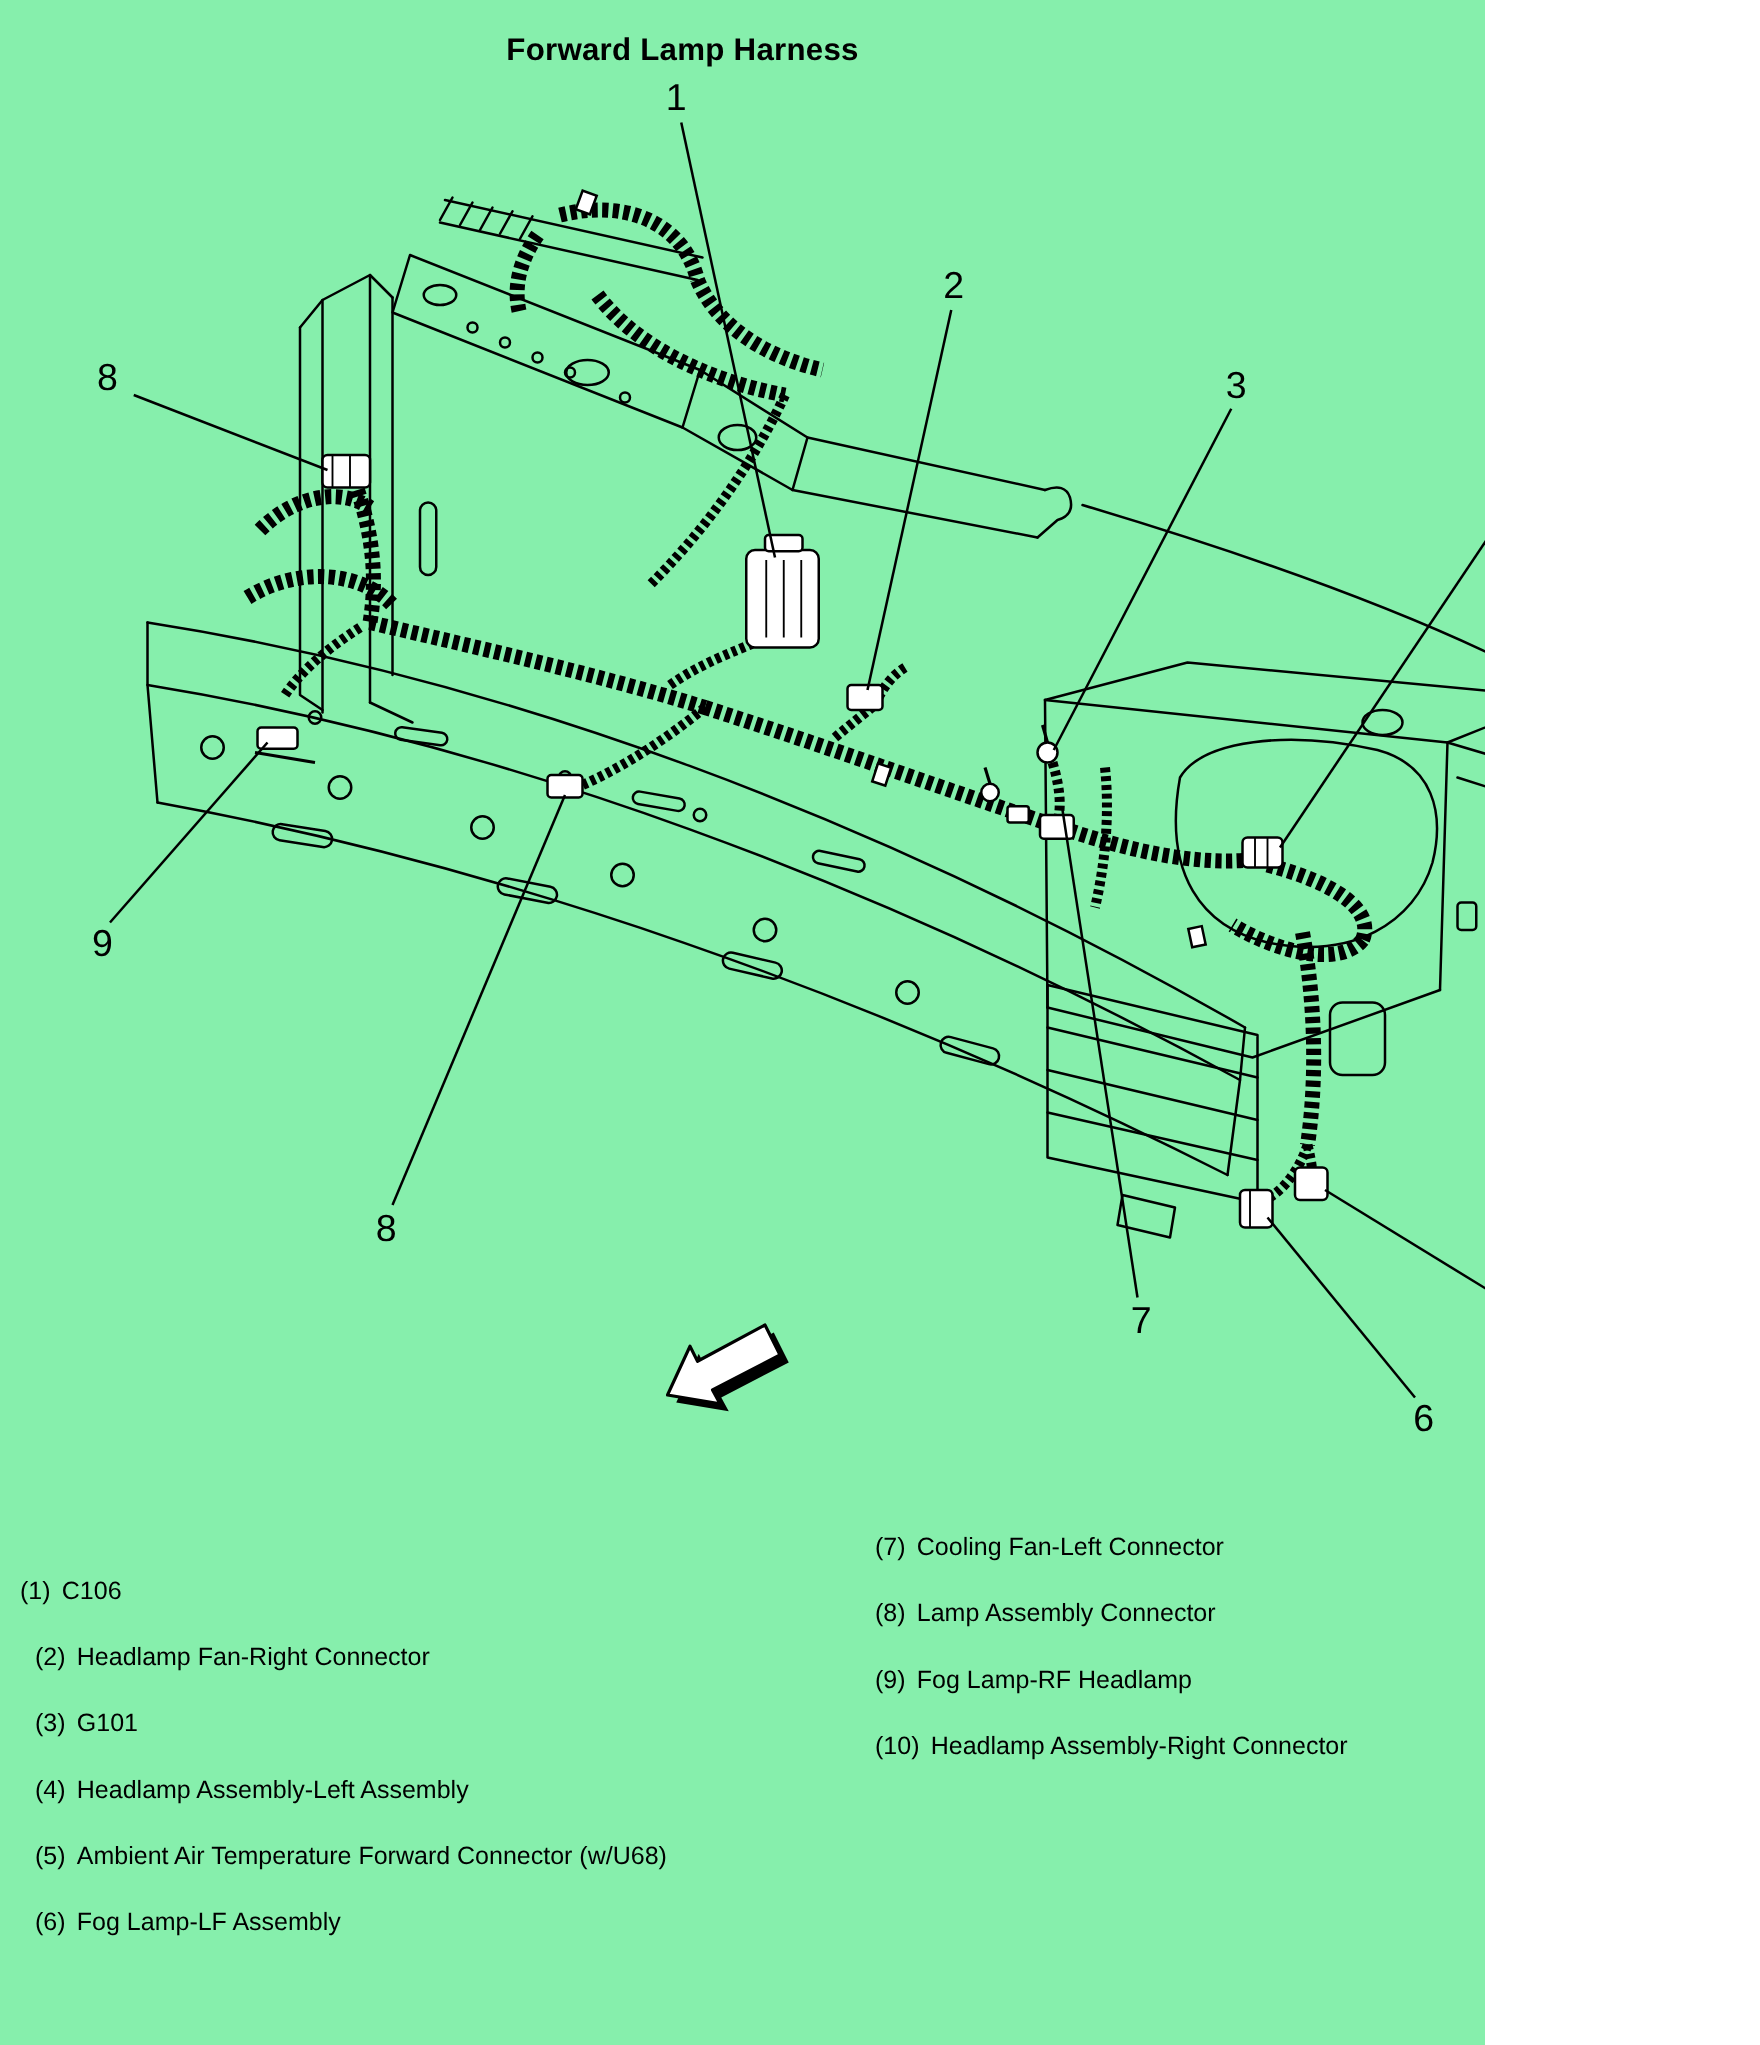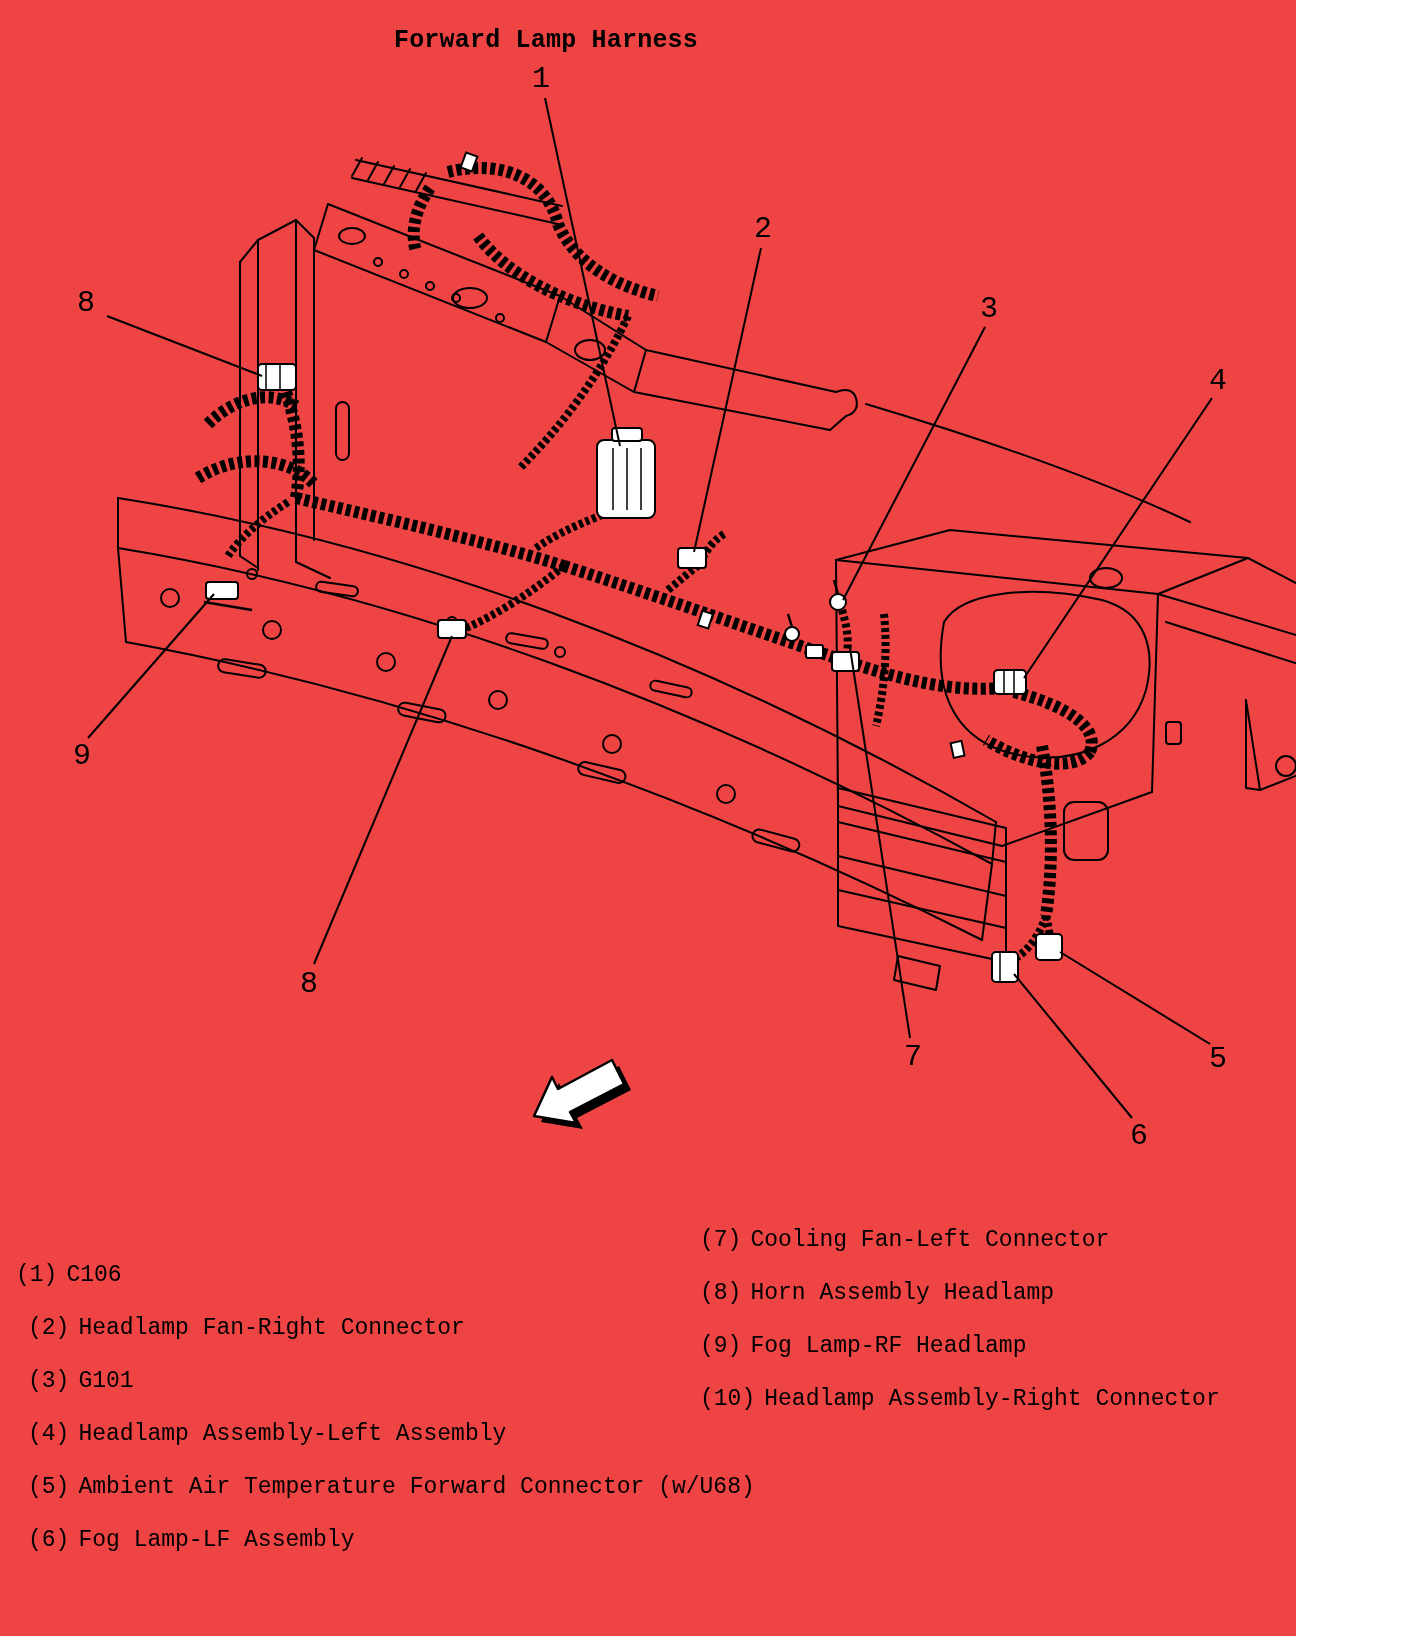--- a/index.html
+++ b/index.html
@@ -1,29 +1,29 @@
 <!DOCTYPE html>
 <html><head>
 <meta charset="utf-8">
 <style>
   html,body{margin:0;padding:0;background:#fff;}
   body{font-family:"Liberation Sans", sans-serif; color:#000;}
-  .page{position:relative;width:1296px;height:1636px;background:#ef4444;overflow:hidden;font-family:Liberation Mono, monospace;}
+  .page{position:relative;width:1188px;height:1636px;background:#86efac;overflow:hidden;}
   .title{position:absolute;left:0;top:26px;width:1092px;text-align:center;
          font-size:25px;font-weight:bold;letter-spacing:0.2px;}
   .diagram{position:absolute;left:0;top:0;}
   .thin{stroke:#000;stroke-width:2;fill:none;stroke-linecap:round;stroke-linejoin:round;}
   .tube{stroke:#000;stroke-width:12;fill:none;stroke-dasharray:5 3.5;stroke-linecap:butt;}
   .tube-s{stroke:#000;stroke-width:8;fill:none;stroke-dasharray:4 3;stroke-linecap:butt;}
   .conn rect, .conn circle{fill:#fff;stroke:#000;stroke-width:2;}
   .conn line{stroke:#000;stroke-width:1.5;}
   .conn .t{fill:none;stroke:#000;stroke-width:2.5;}
   .lead line{stroke:#000;stroke-width:2;}
   .callout{position:absolute;transform:translate(-50%,-50%);font-size:30px;font-weight:400;}
-  .legend-row{position:absolute;font-size:23px;white-space:nowrap;}
+  .legend-row{position:absolute;font-size:20px;white-space:nowrap;}
   .legend-row .num{display:inline-block;margin-right:9px;}
 </style>
 </head>
 <body>
 
 <div class="page">
 
   <div class="title">Forward Lamp Harness</div>
 
   <svg class="diagram" width="1408" height="1200" viewBox="0 0 1408 1200">
@@ -239,21 +239,21 @@
     <div class="legend-row" style="left:28px;top:1474px">
       <span class="num">(5)</span><span>Ambient Air Temperature Forward Connector (w/U68)</span>
     </div>
     <div class="legend-row" style="left:28px;top:1527px">
       <span class="num">(6)</span><span>Fog Lamp-LF Assembly</span>
     </div>
     <div class="legend-row" style="left:700px;top:1227px">
       <span class="num">(7)</span><span>Cooling Fan-Left Connector</span>
     </div>
     <div class="legend-row" style="left:700px;top:1280px">
-      <span class="num">(8)</span><span>Horn Assembly Headlamp</span>
+      <span class="num">(8)</span><span>Lamp Assembly Connector</span>
     </div>
     <div class="legend-row" style="left:700px;top:1333px">
       <span class="num">(9)</span><span>Fog Lamp-RF Headlamp</span>
     </div>
     <div class="legend-row" style="left:700px;top:1386px">
       <span class="num">(10)</span><span>Headlamp Assembly-Right Connector</span>
     </div>
   </div>
 
 </div>

